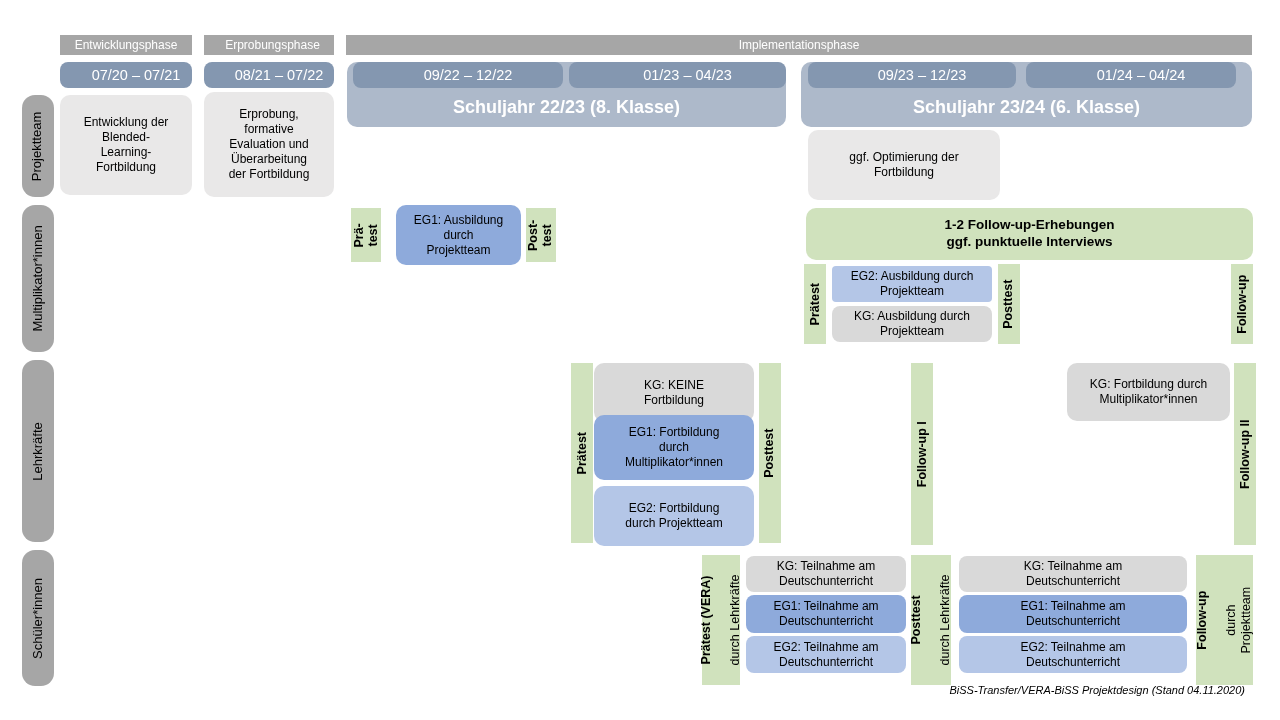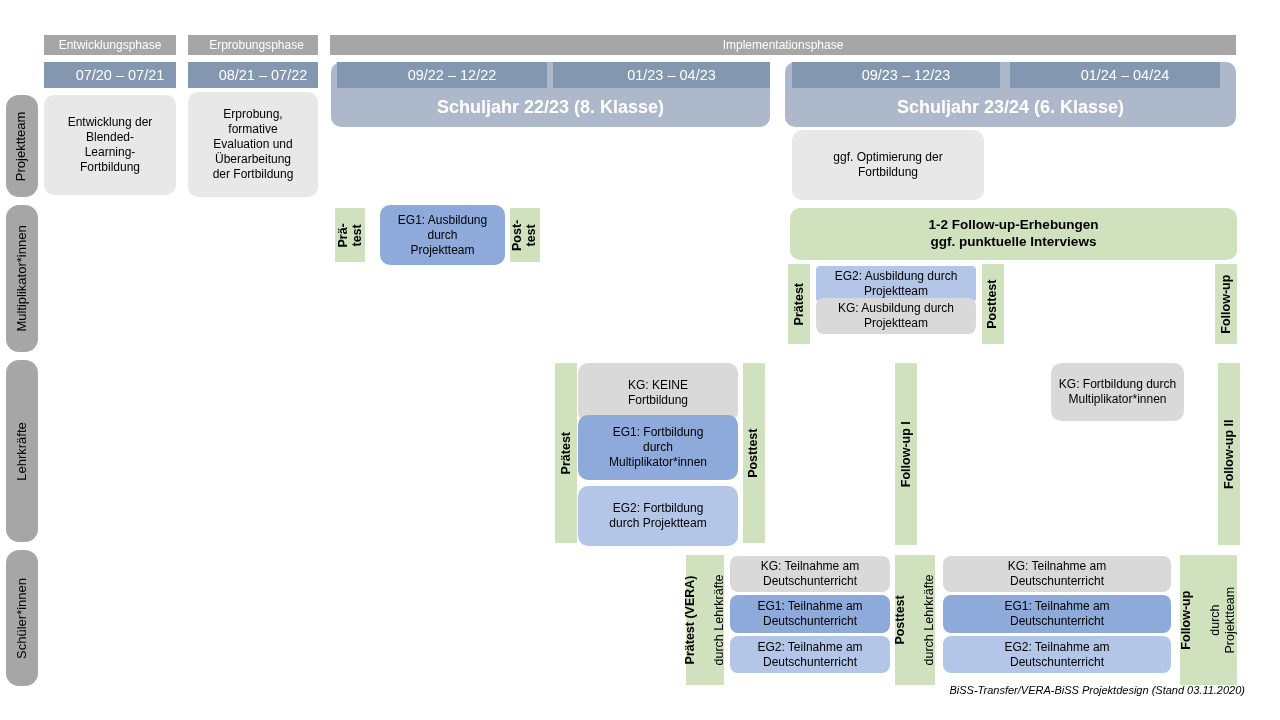--- a/index.html
+++ b/index.html
@@ -1,26 +1,26 @@
 <!DOCTYPE html>
 <html><head>
 <meta charset="utf-8">
 <style>
   html,body { margin:0; padding:0; background:#ffffff; }
   body { font-family:"Liberation Sans", sans-serif; }
   .stage { position:relative; width:1280px; height:720px; background:#ffffff; overflow:hidden; }
-  .abs { position:absolute; box-sizing:border-box; }
+  .abs { position:absolute; box-sizing:border-box;margin-left:16px; }
 
   .phase-hdr { background:#a6a6a6; color:#ffffff; font-size:12px;
                display:flex; align-items:center; justify-content:center; }
 
   .band { background:#adb9ca; border-radius:10px; color:#ffffff; font-weight:bold; font-size:18px;
           display:flex; align-items:flex-end; justify-content:center; padding-bottom:9px; }
 
-  .date-bar { background:#8497b0; color:#ffffff; font-size:14.5px; border-radius:0;
+  .date-bar { background:#8497b0; color:#ffffff; font-size:14.5px; border-radius:8px;
               display:flex; align-items:center; justify-content:center;padding-left:20px; }
 
   .rowlab { background:#a6a6a6; border-radius:13px; color:#ffffff;
             display:flex; align-items:center; justify-content:center; }
   .rowlab .vtext { font-size:13px; font-weight:normal; }
 
   .box { border-radius:10px; display:flex; align-items:center; justify-content:center;
          text-align:center; font-size:12px; color:#000; line-height:1.25; }
   .box span { white-space:pre-line; }
   .gray-light { background:#e9e8e8; }
@@ -128,21 +128,21 @@
       <span>1-2 Follow-up-Erhebungen
 ggf. punktuelle Interviews</span>
     </div>
   <div class="abs vbar" style="left:788px;top:264px;width:22px;height:80px;">
       <span class="vtext">Prätest</span>
     </div>
   <div class="abs box blue-light" style="left:816px;top:266px;width:160px;height:36px;border-radius:4px;">
       <span>EG2: Ausbildung durch
 Projektteam</span>
     </div>
-  <div class="abs box gray" style="left:816px;top:298px;width:160px;height:36px;border-radius:8px;">
+  <div class="abs box gray" style="left:816px;top:306px;width:160px;height:36px;border-radius:8px;">
       <span>KG: Ausbildung durch
 Projektteam</span>
     </div>
   <div class="abs vbar" style="left:982px;top:264px;width:22px;height:80px;">
       <span class="vtext">Posttest</span>
     </div>
   <div class="abs vbar" style="left:1215px;top:264px;width:22px;height:80px;">
       <span class="vtext">Follow-up</span>
     </div>
 
@@ -161,21 +161,21 @@
   <div class="abs box blue-light" style="left:578px;top:486px;width:160px;height:60px;">
       <span>EG2: Fortbildung
 durch Projektteam</span>
     </div>
   <div class="abs vbar" style="left:743px;top:363px;width:22px;height:180px;">
       <span class="vtext">Posttest</span>
     </div>
   <div class="abs vbar" style="left:895px;top:363px;width:22px;height:182px;">
       <span class="vtext">Follow-up I</span>
     </div>
-  <div class="abs box gray" style="left:1051px;top:363px;width:133px;height:58px;">
+  <div class="abs box gray" style="left:1051px;top:363px;width:163px;height:58px;">
       <span>KG: Fortbildung durch
 Multiplikator*innen</span>
     </div>
   <div class="abs vbar" style="left:1218px;top:363px;width:22px;height:182px;">
       <span class="vtext">Follow-up II</span>
     </div>
 
   <div class="abs vbar" style="left:686px;top:555px;width:38px;height:130px;">
     <div class="vtext">
       <span class="vmain">Prätest (VERA)</span>
@@ -213,15 +213,15 @@
 Deutschunterricht</span>
     </div>
   <div class="abs vbar" style="left:1180px;top:555px;width:57px;height:130px;">
     <div class="vtext">
       <span class="vmain">Follow-up</span>
       <span class="vsub">durch
 Projektteam</span>
     </div>
   </div>
 
-  <div class="abs caption" style="right:35px;top:684px;width:400px;">BiSS-Transfer/VERA-BiSS Projektdesign (Stand 03.11.2020)</div>
+  <div class="abs caption" style="right:35px;top:684px;width:400px;">BiSS-Transfer/VERA-BiSS Projektdesign (Stand 04.11.2020)</div>
 
 </div>
 
 </body></html>

